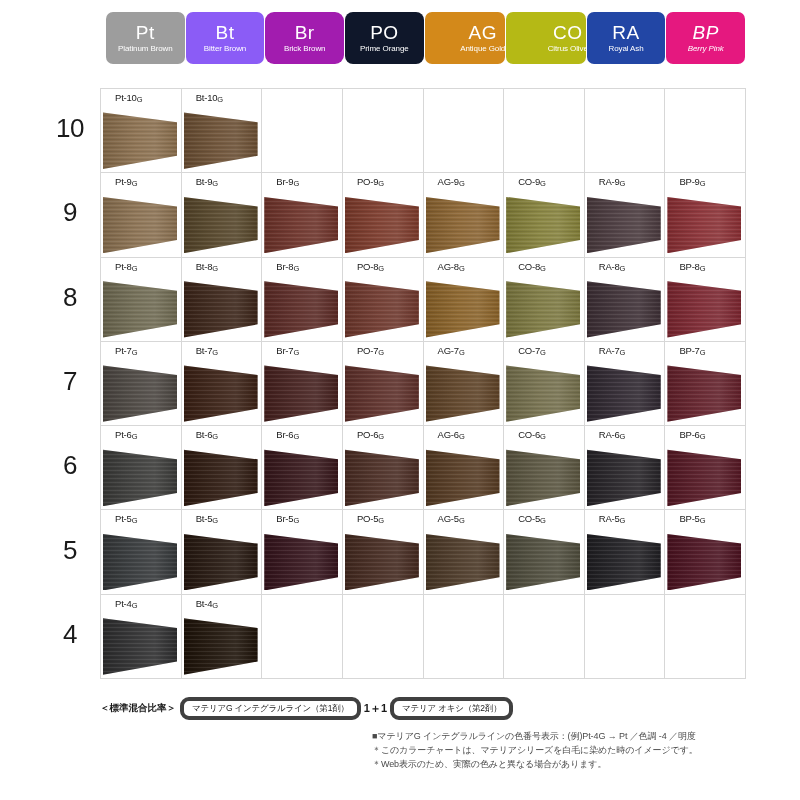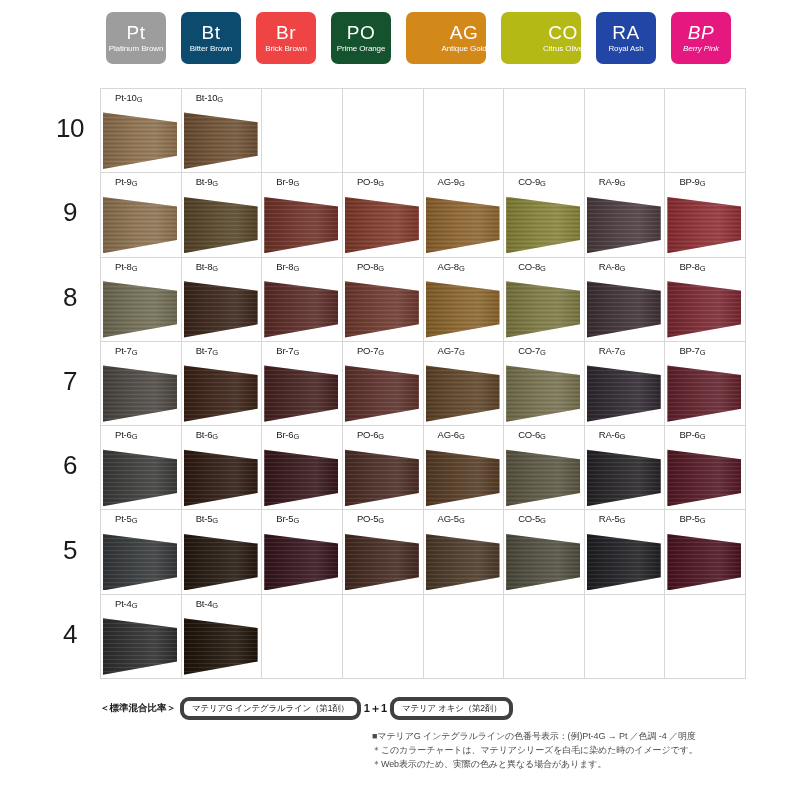--- a/index.html
+++ b/index.html
@@ -24,21 +24,21 @@
     width: 640px;
     height: 52px;
     display: flex;
     gap: 0px;
   }
   .tab {
     width: 80px;
     height: 52px;
     box-sizing: border-box;
     border-radius: 7px;
-    margin-right: 15px;
+    margin-right: 1px;
     display: flex;
     flex-direction: column;
     align-items: center;
     justify-content: center;
     color: #ffffff;
     line-height: 1;
     user-select: none;
   }
   .tab .code {
     font-size: 19px;
@@ -178,29 +178,29 @@
   #notes div { margin: 0; }
 </style>
 </head>
 <body>
 
 <div id="tab-bar">
     <div class="tab" style="background: rgb(157, 157, 157);">
       <div class="code">Pt</div>
       <div class="name">Platinum Brown</div>
     </div>
-    <div class="tab" style="background: #0c4a6e;">
+    <div class="tab" style="background: #8b5cf6;">
       <div class="code">Bt</div>
       <div class="name">Bitter Brown</div>
     </div>
-    <div class="tab" style="background: #ef4444;">
+    <div class="tab" style="background: #a21caf; border-radius: 9px;">
       <div class="code">Br</div>
       <div class="name">Brick Brown</div>
     </div>
-    <div class="tab" style="background: #14532d;">
+    <div class="tab" style="background: #0f172a; border-radius: 8px;">
       <div class="code">PO</div>
       <div class="name">Prime Orange</div>
     </div>
     <div class="tab" style="background: rgb(211, 137, 26); padding-left: 36px;">
       <div class="code">AG</div>
       <div class="name">Antique Gold</div>
     </div>
     <div class="tab" style="background: rgb(181, 185, 21); padding-left: 44px;">
       <div class="code">CO</div>
       <div class="name">Citrus Olive</div>

